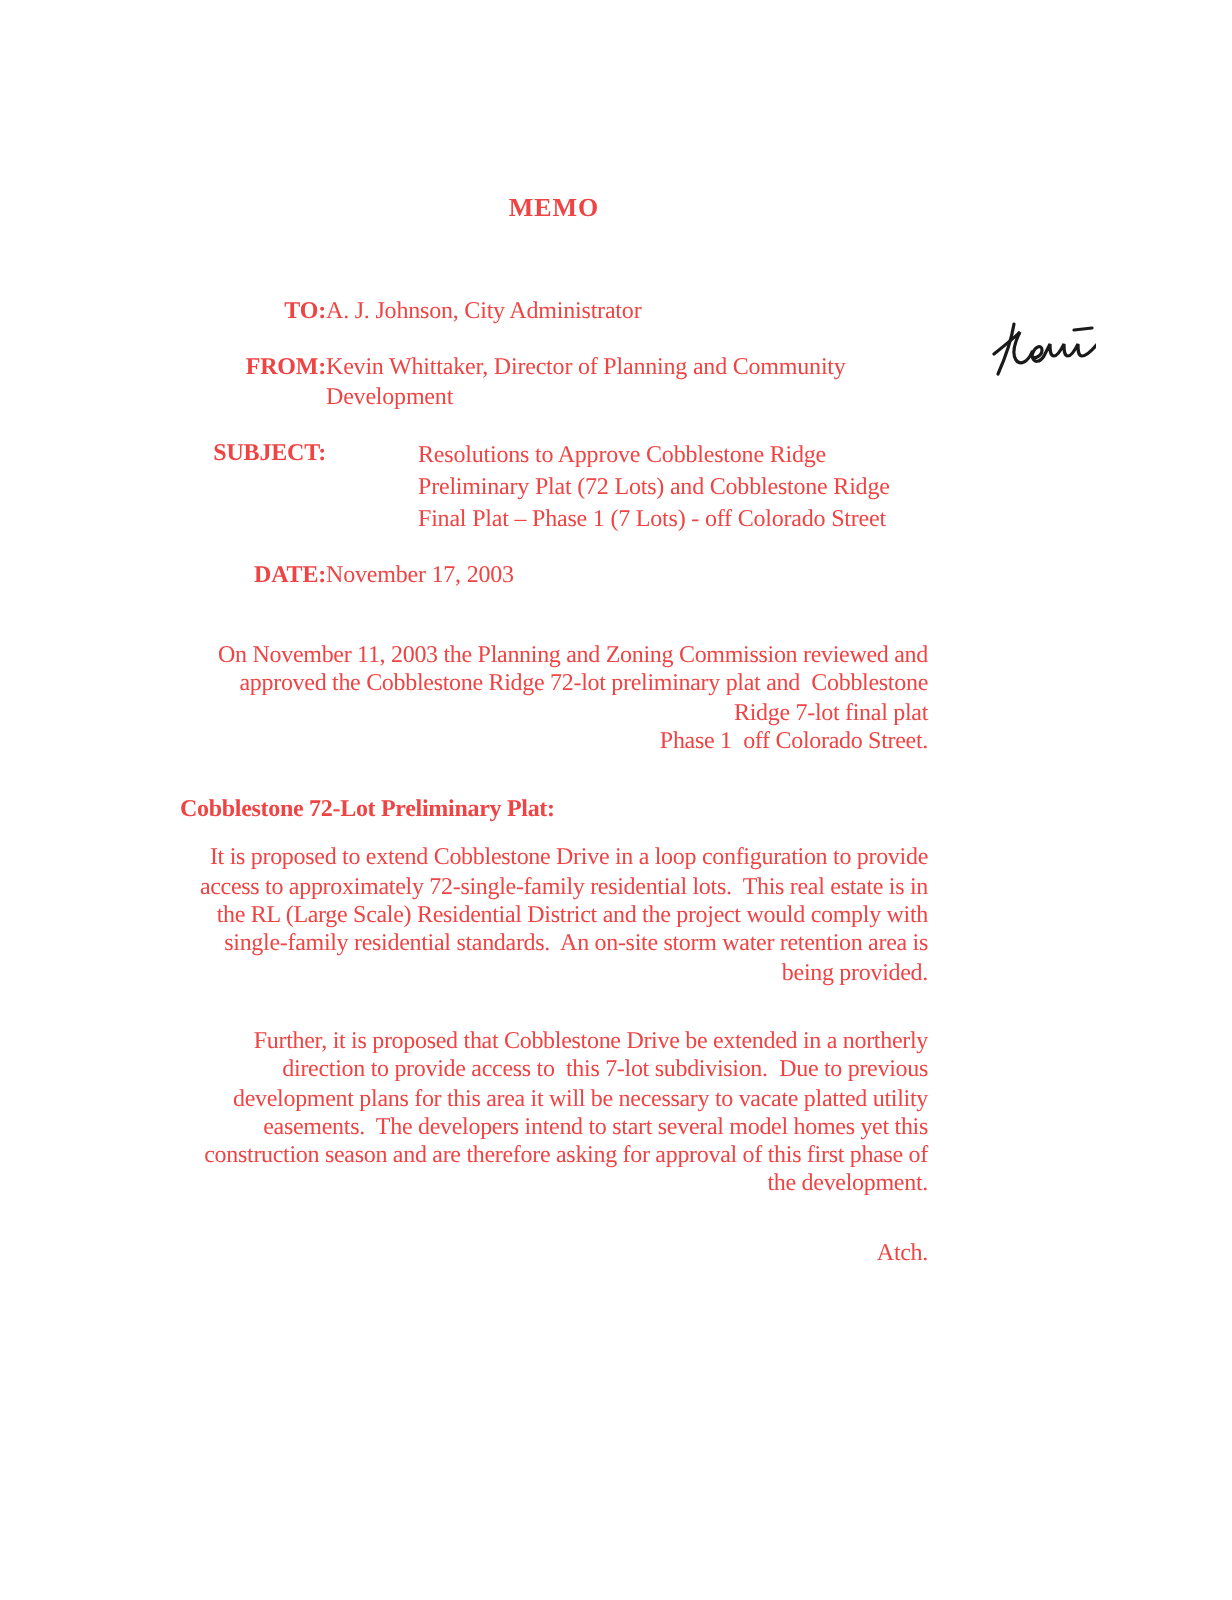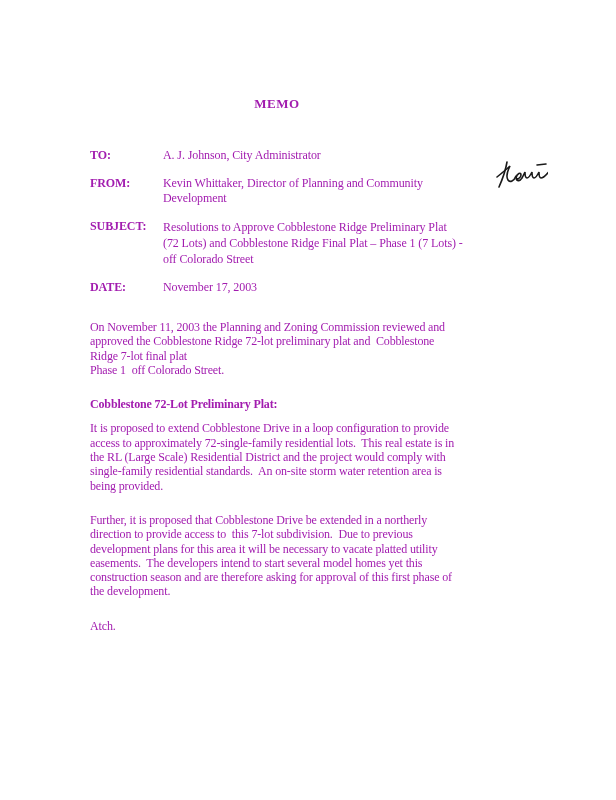--- a/index.html
+++ b/index.html
@@ -8,58 +8,61 @@
     background: #ffffff;
   }
   .page {
     position: relative;
     width: 548px;
     height: 800px;
     box-sizing: border-box;
     background: #ffffff;
     padding: 96px 84px 0 90px;
     font-family: "Liberation Serif", "DejaVu Serif", serif;
-    color: #a21caf;
+    color: #ef4444;
     overflow: hidden;
   }
   .memo-title {
     font-size: 13px;
     font-weight: bold;
     text-align: center;
     letter-spacing: 0.5px;
     margin: 0 0 36px 0;
   }
   .fields {
     display: grid;
     grid-template-columns: 73px 1fr;
     row-gap: 13px;
     font-size: 12px;
     line-height: 15px;
     letter-spacing: -0.1px;
   }
   .field-label {
     font-weight: bold;
+    text-align: right;
   }
   .field-value {
     white-space: pre-wrap;
   }
   .subject-value {
     line-height: 16px;
     max-width: 370px;
+    margin-left: 46px;
   }
   .memo-body {
     margin-top: 25px;
     font-size: 12px;
     line-height: 14.3px;
     letter-spacing: -0.15px;
     max-width: 442px;
   }
   .memo-body p {
     margin: 0 0 20px 0;
     white-space: pre-wrap;
+    text-align: right;
   }
   .section-heading {
     font-size: 12px;
     font-weight: bold;
     margin: 0 0 10px 0;
   }
   .attachment-note {
     margin-top: 12px;
   }
   .signature {

